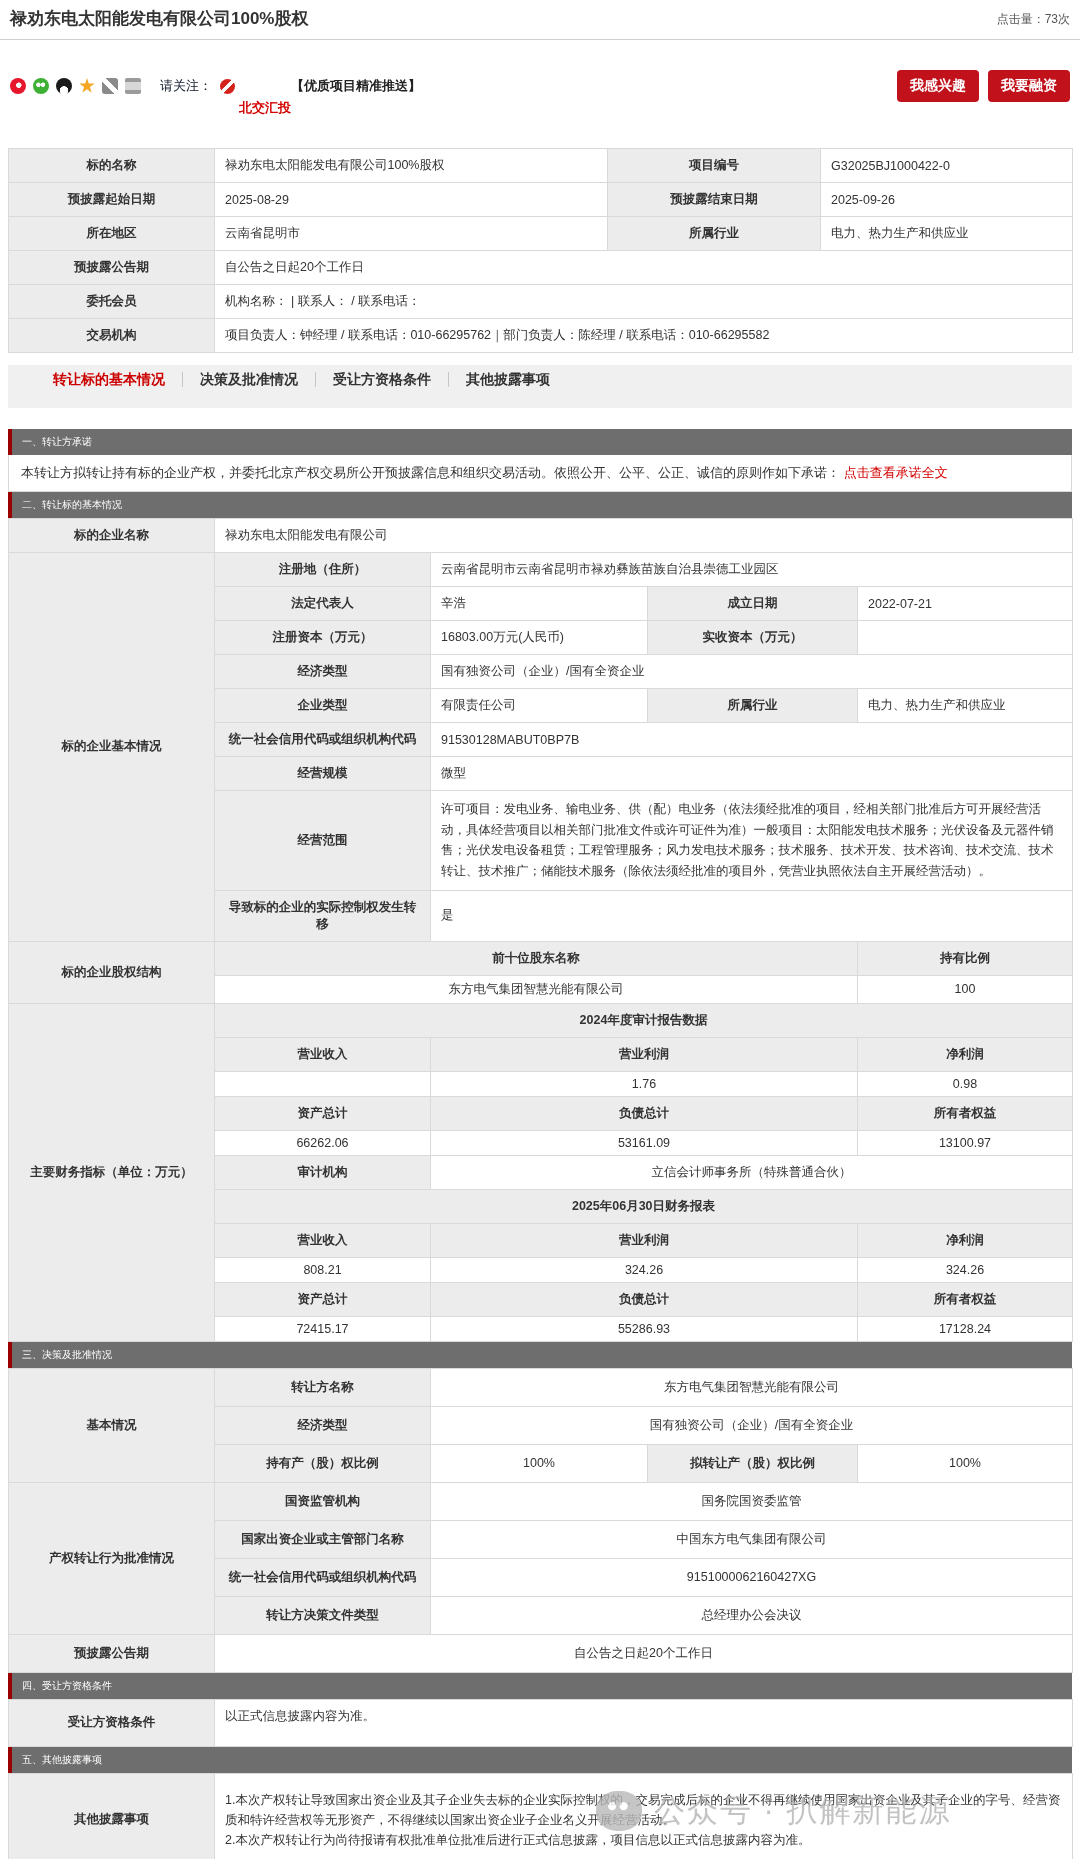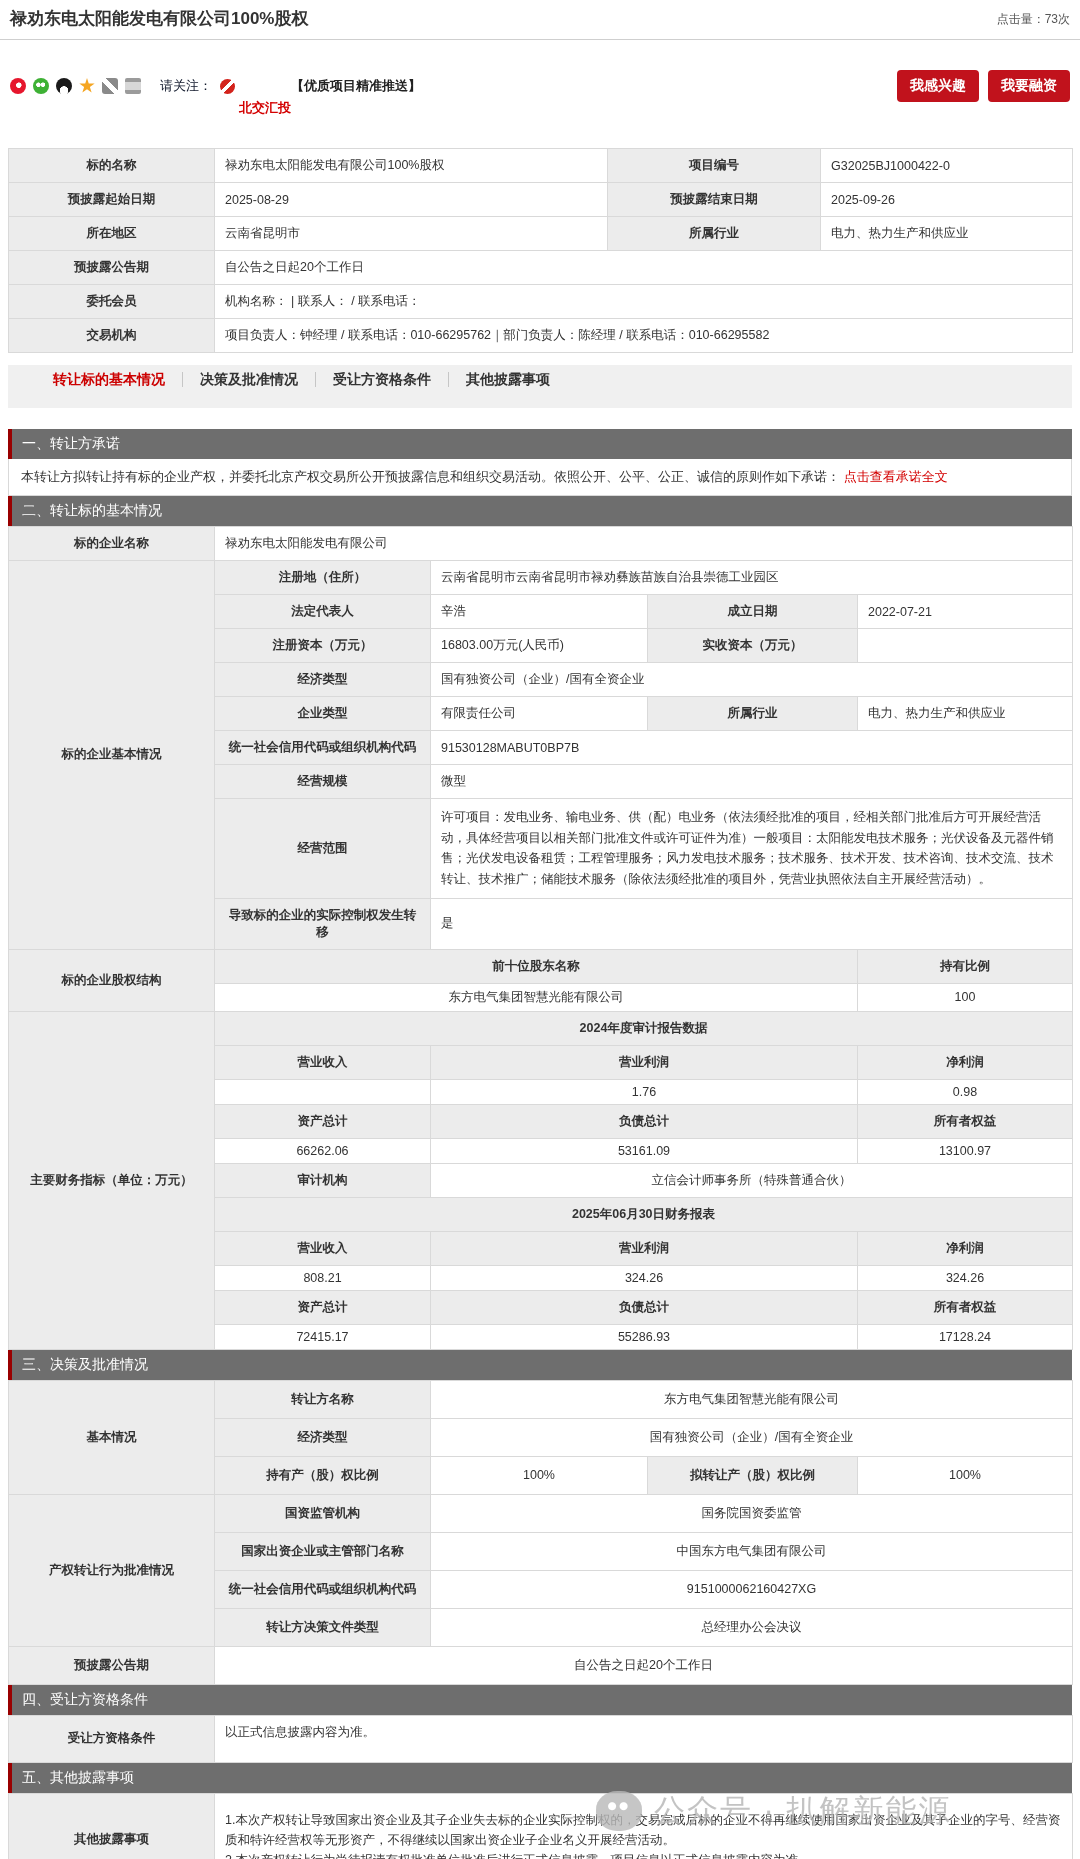--- a/index.html
+++ b/index.html
@@ -40,21 +40,21 @@
   .sec4 .val{vertical-align:top;height:30px;}
   .sec5 .val{line-height:1.6;height:76px;}
 
   
   .tabs{margin:12px 8px 0 8px;background:#f0f0f0;padding:7px 0 21px 28px;display:flex;align-items:center;font-size:14px;font-weight:700;}
   .tab{padding:0 17px;border-right:1px solid #c6c6c6;line-height:15px;color:#333;cursor:pointer;}
   .tab:last-child{border-right:none;}
   .tab.active{color:#cc0000;}
 
   
-  .bar{margin:0 8px;background:#6e6e6e;border-left:4px solid #990000;color:#fff;font-size:14px;padding:6px 10px;}
+  .bar{margin:0 8px;background:#6e6e6e;border-left:4px solid #990000;color:#fff;font-size:10px;padding:6px 10px;}
   .mt20{margin-top:21px;}
   .promise{margin:0 8px;border:1px solid #d9d9d9;border-top:none;padding:9px 12px;font-size:13px;background:#fff;}
   .link{color:#d30000;cursor:pointer;}
 
   
   .wm{position:absolute;left:596px;top:1790px;display:flex;align-items:center;gap:12px;color:#b5b5b5;opacity:.8;font-size:31px;letter-spacing:2px;pointer-events:none;white-space:nowrap;}
   .wm-icn{width:46px;height:40px;border-radius:46%;flex:none;background:radial-gradient(circle at 35% 38%, #fff 3.5px, transparent 4.5px),radial-gradient(circle at 60% 38%, #fff 3.5px, transparent 4.5px),#b9b9b9;}
 </style>
 </head>
 <body>

